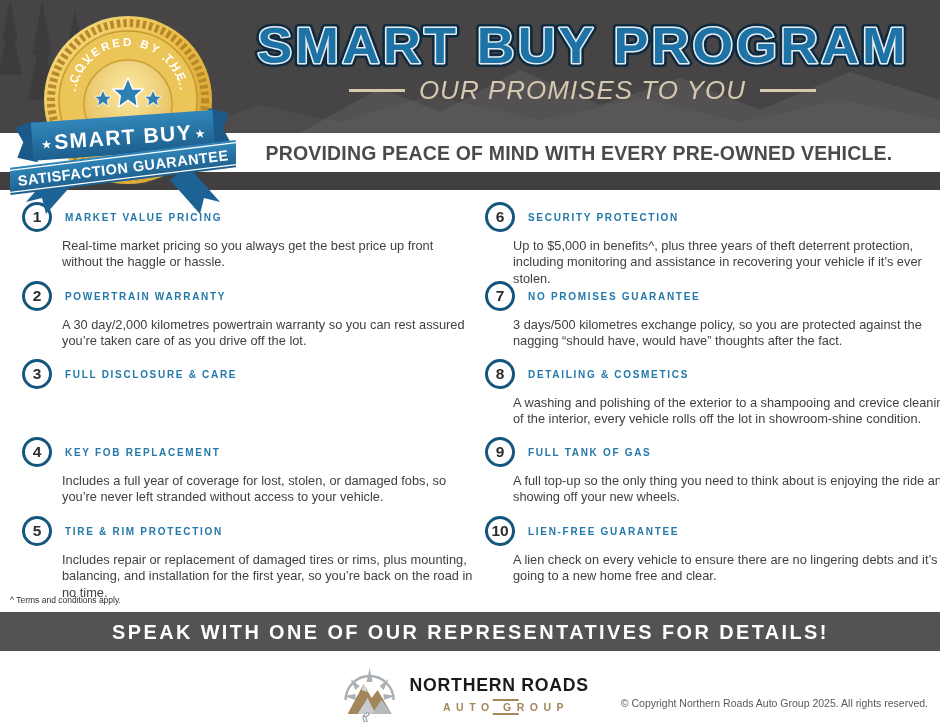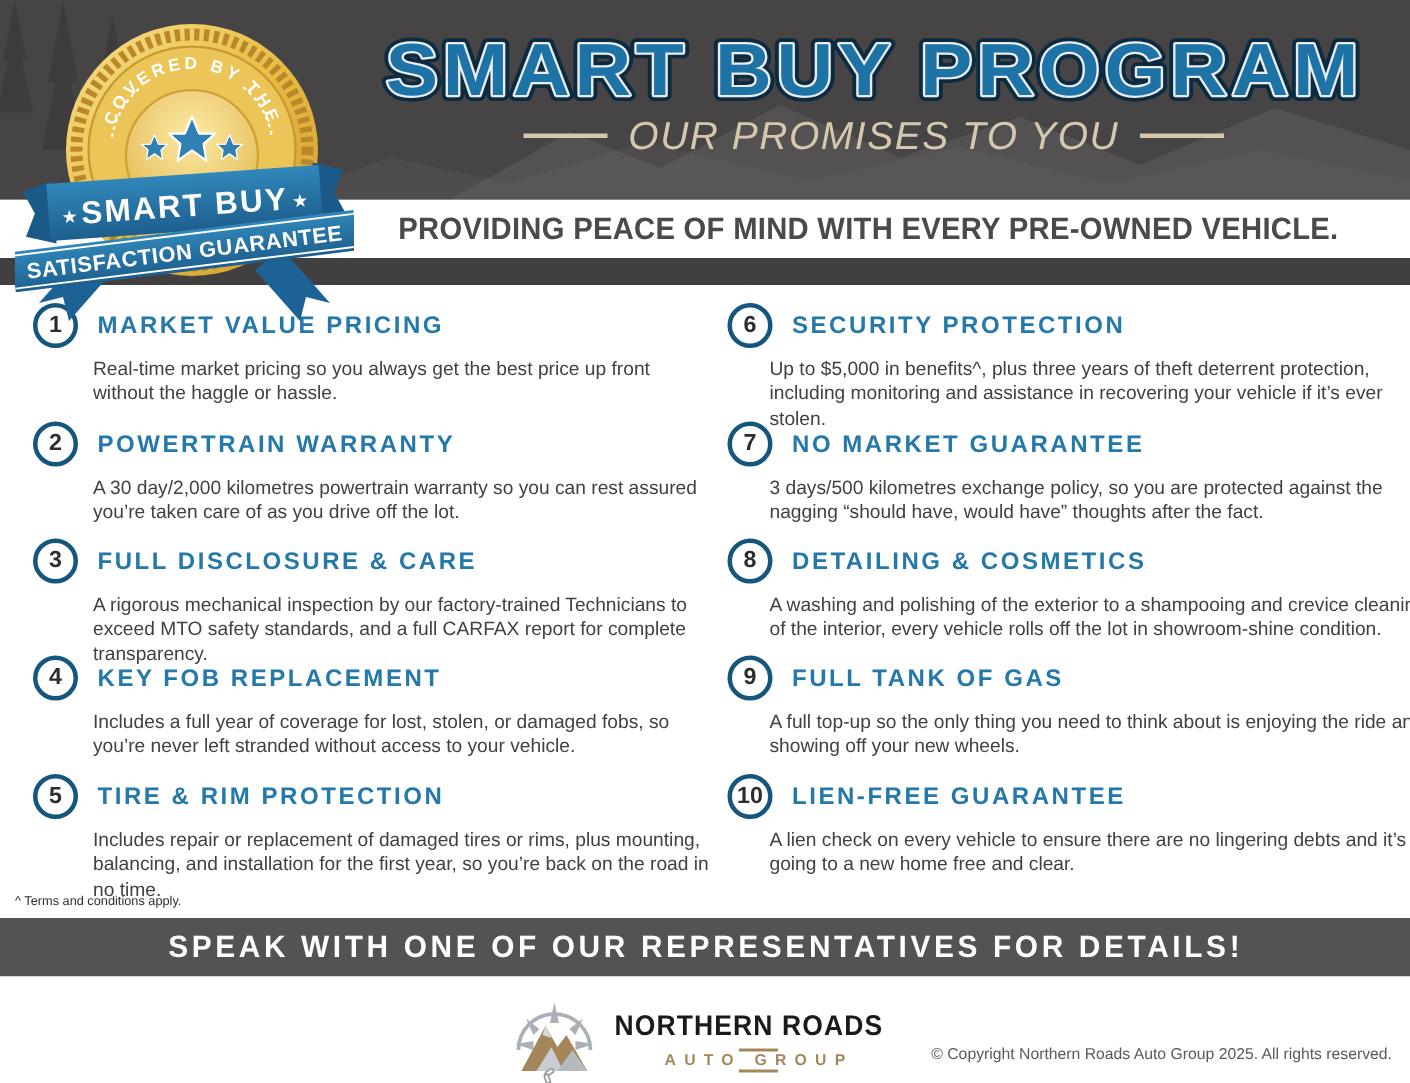--- a/index.html
+++ b/index.html
@@ -35,21 +35,21 @@
   
   .content { position:relative; height:422px; background:#fff; }
   .promise { position:absolute; width:445px; }
   .num-circle {
     position:absolute; left:0; top:0; width:30px; height:30px;
     border:3px solid #15567e; border-radius:50%;
     display:flex; align-items:center; justify-content:center;
   }
   .num-circle span { font-size:15.5px; font-weight:bold; color:#2d2d2d; }
   .p-title {
-    margin-left:43px; line-height:31px; font-size:16px; font-weight:bold;
+    margin-left:43px; line-height:31px; font-size:10px; font-weight:bold;
     color:#2478aa; letter-spacing:1.7px; white-space:nowrap;
   }
   .p-body {
     margin-left:40px; margin-top:5px; width:415px;
     font-size:12.8px; line-height:16.4px; color:#414042;
   }
   .promise.right .p-body { width:440px; margin-left:28px; }
   .footnote { position:absolute; left:10px; bottom:7px; font-size:8.5px; color:#2d2d2d; }
   
   .cta-bar { height:39px; background:#555253; display:flex; align-items:center; justify-content:center; }
@@ -194,21 +194,20 @@
         <span>2</span>
       </div>
       <h3 class="p-title">POWERTRAIN WARRANTY</h3>
       <p class="p-body">A 30 day/2,000 kilometres powertrain warranty so you can rest assured you’re taken care of as you drive off the lot.</p>
     </div>
       <div class="promise" style="left: 22px; top: 169px;">
       <div class="num-circle">
         <span>3</span>
       </div>
       <h3 class="p-title">FULL DISCLOSURE &amp; CARE</h3>
-      <p class="p-body">A rigorous mechanical inspection by our factory-trained Technicians to exceed MTO safety standards, and a full CARFAX report for complete transparency.</p>
     </div>
       <div class="promise" style="left: 22px; top: 247px;">
       <div class="num-circle">
         <span>4</span>
       </div>
       <h3 class="p-title">KEY FOB REPLACEMENT</h3>
       <p class="p-body">Includes a full year of coverage for lost, stolen, or damaged fobs, so you’re never left stranded without access to your vehicle.</p>
     </div>
       <div class="promise" style="left: 22px; top: 326px;">
       <div class="num-circle">
@@ -221,21 +220,21 @@
       <div class="num-circle">
         <span>6</span>
       </div>
       <h3 class="p-title">SECURITY PROTECTION</h3>
       <p class="p-body">Up to $5,000 in benefits^, plus three years of theft deterrent protection, including monitoring and assistance in recovering your vehicle if it’s ever stolen.</p>
     </div>
       <div class="promise right" style="left: 485px; top: 91px;">
       <div class="num-circle">
         <span>7</span>
       </div>
-      <h3 class="p-title">NO MARKET GUARANTEE</h3>
+      <h3 class="p-title">NO PROMISES GUARANTEE</h3>
       <p class="p-body">3 days/500 kilometres exchange policy, so you are protected against the nagging “should have, would have” thoughts after the fact.</p>
     </div>
       <div class="promise right" style="left: 485px; top: 169px;">
       <div class="num-circle">
         <span>8</span>
       </div>
       <h3 class="p-title">DETAILING &amp; COSMETICS</h3>
       <p class="p-body">A washing and polishing of the exterior to a shampooing and crevice cleaning of the interior, every vehicle rolls off the lot in showroom-shine condition.</p>
     </div>
       <div class="promise right" style="left: 485px; top: 247px;">

